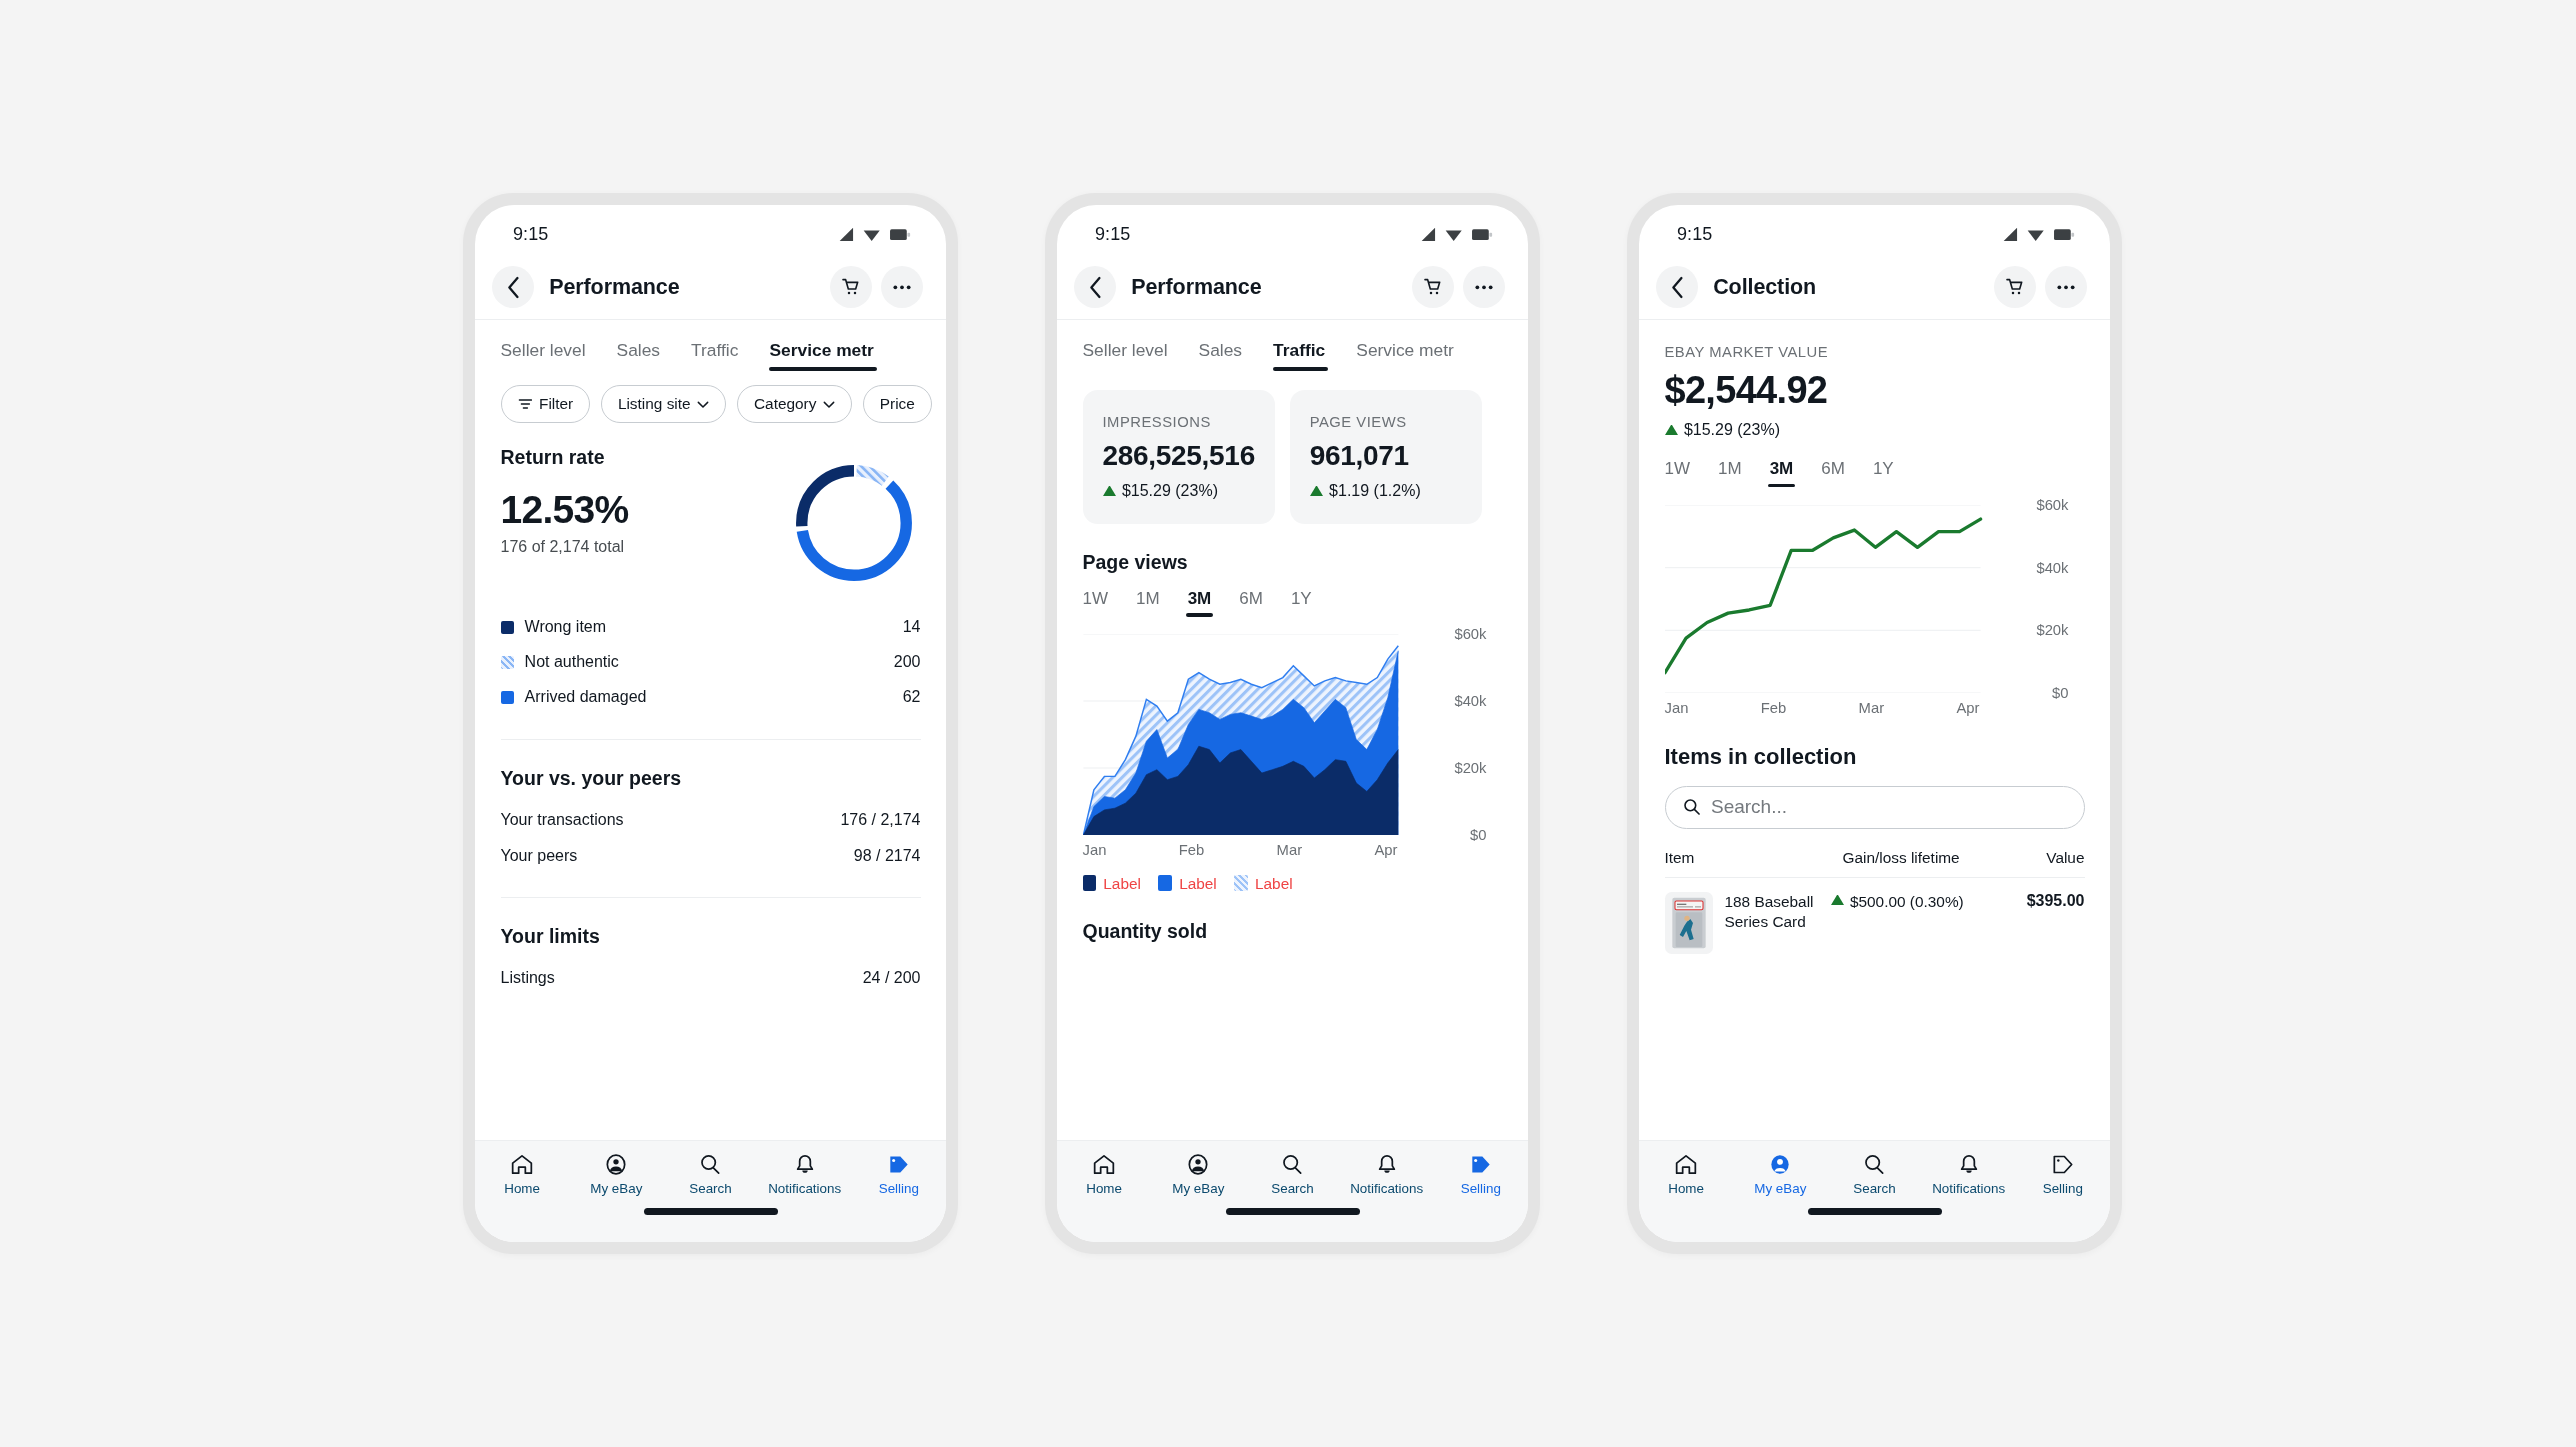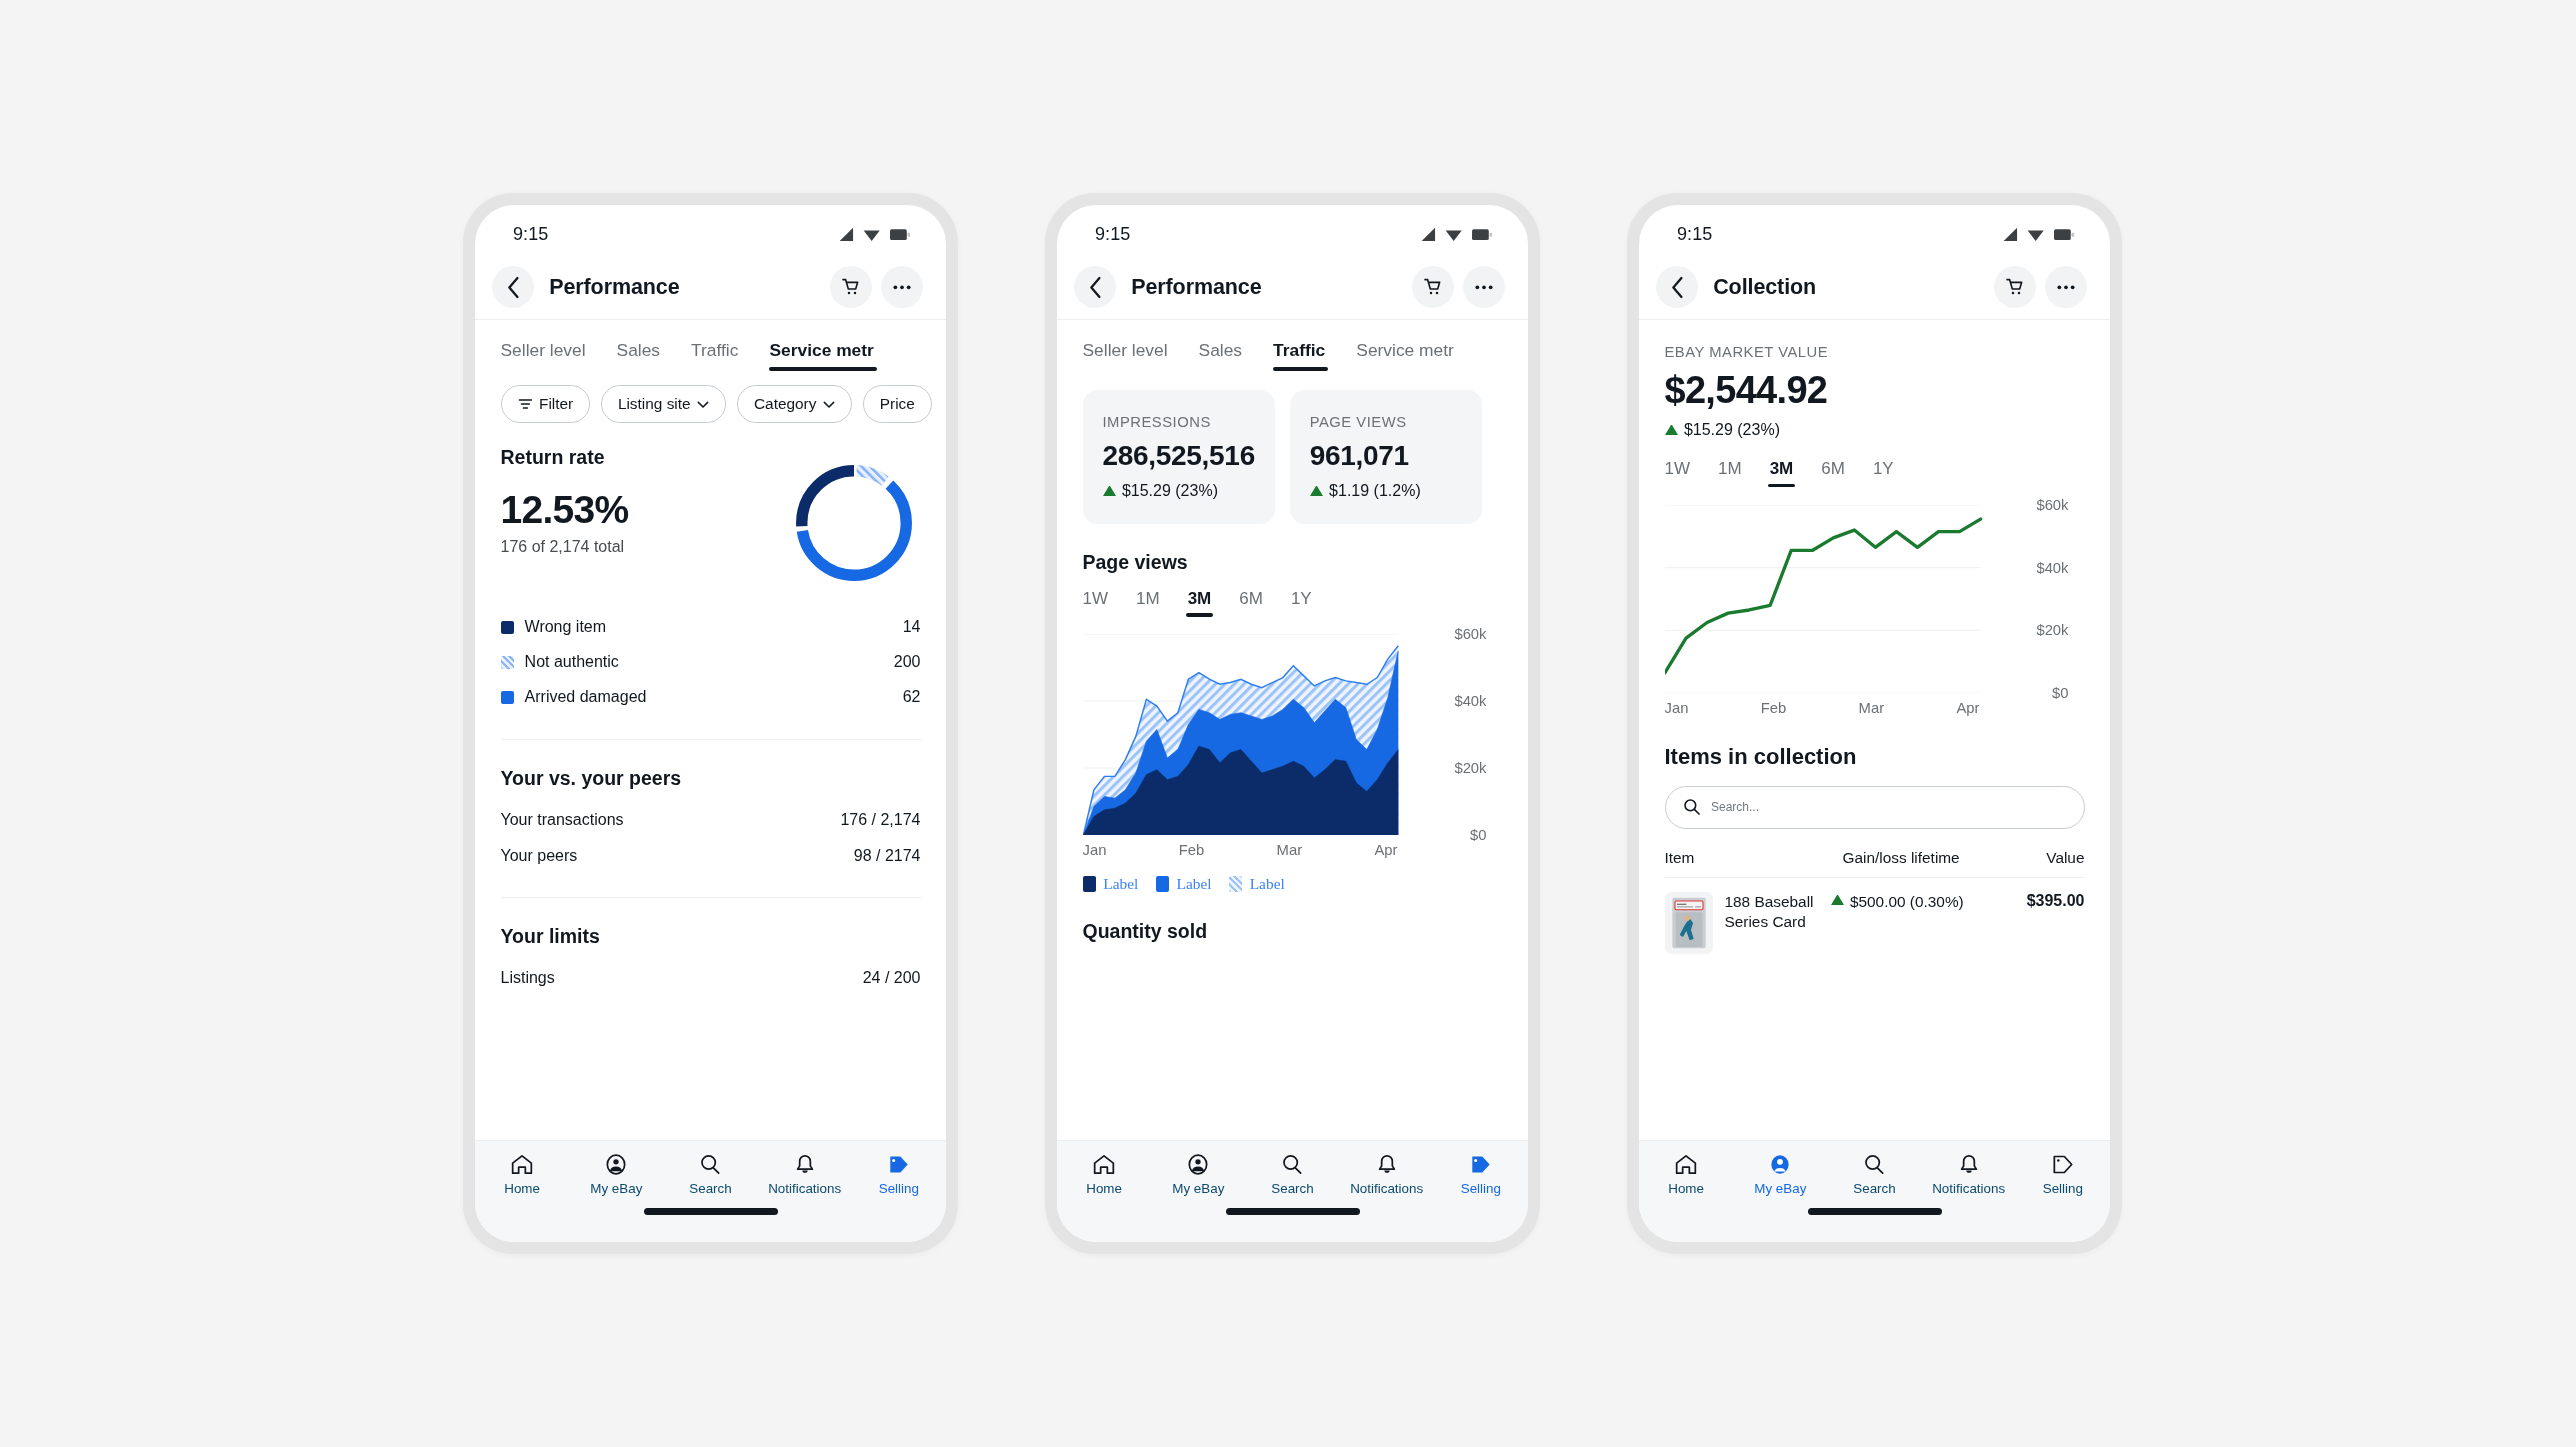--- a/index.html
+++ b/index.html
@@ -137,30 +137,30 @@
   }
 
   
   .chartbox { position: relative; margin-top: 17.4px; }
   .axis-y { position: absolute; right: 0; top: 0; height: 100%; width: 60px; }
   .axis-y span { position: absolute; right: 16px; font-size: 14.8px; color: #6b7075; transform: translateY(-50%); white-space: nowrap; }
   .axis-x { display: flex; justify-content: space-between; font-size: 14.8px; color: #6b7075; margin-top: 6.7px; }
 
   
   .chart-legend { display: flex; gap: 17.4px; margin-top: 17.4px; }
-  .cl-item { display: flex; align-items: center; gap: 7.4px; font-size: 15.4px; color: #3b82f6; font-family: Liberation Serif, serif; }
+  .cl-item { display: flex; gap: 7.4px; font-size: 15.4px; color: #ef4444; }
   .cl-sw { width: 13.4px; height: 16px; border-radius: 2px; }
 
   
   .searchfield {
     display: flex; align-items: center; gap: 10.7px;
     height: 43px; border: 1px solid #c7ccd1; border-radius: 23px;
     padding: 0 17.4px; margin-top: 16px;
   }
-  .searchfield .ph { font-size: 12px; color: #74797e; }
+  .searchfield .ph { font-size: 19px; color: #74797e; }
 
   
   .thead { display: flex; align-items: center; height: 38px; font-size: 15.4px; color: #111820; margin-top: 10.7px; }
   .th-item { flex: 1 1 auto; }
   .th-gain { flex: 0 0 161px; text-align: left; }
   .th-val { flex: 0 0 81px; text-align: right; }
   .trow { display: flex; align-items: flex-start; padding-top: 13.4px; gap: 12px; }
   .thumb {
     width: 48px; height: 62px; border-radius: 6.7px; background: #f2f3f4;
     flex: 0 0 48px; display: flex; align-items: center; justify-content: center;

